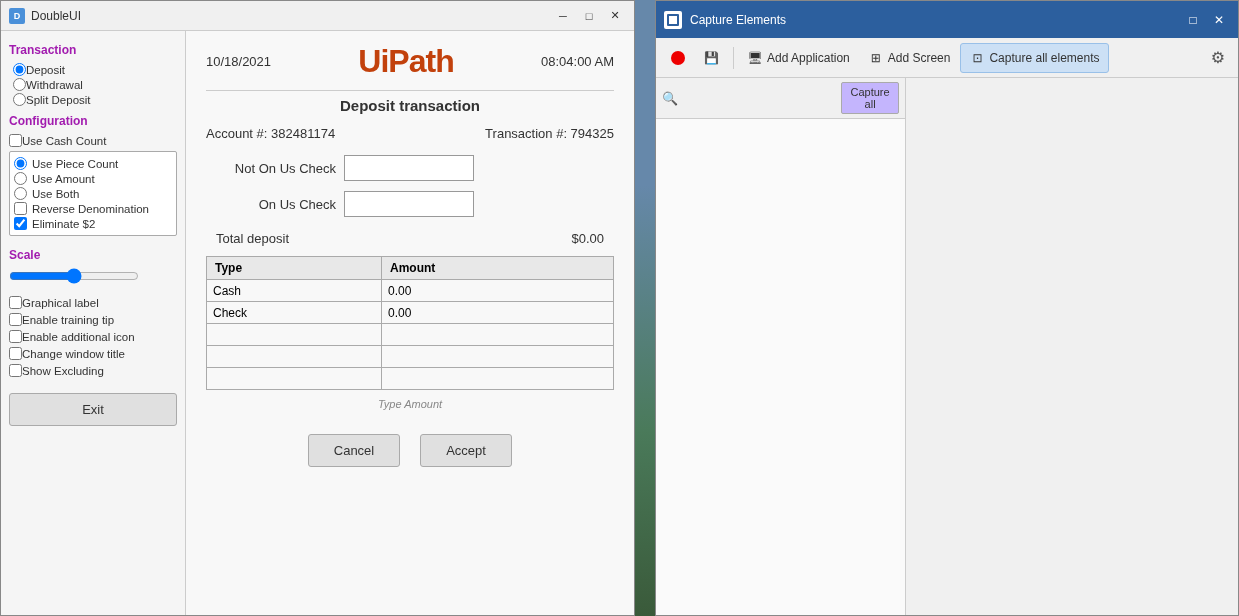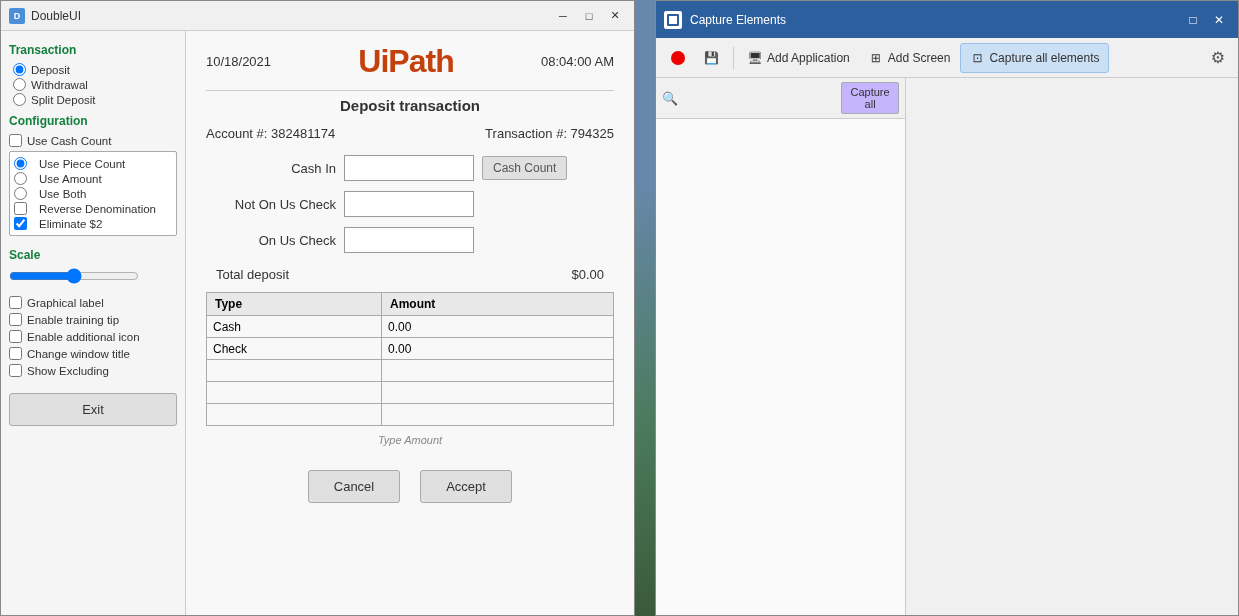--- a/index.html
+++ b/index.html
@@ -80,54 +80,53 @@
       background: #f5f5f5;
       border-right: 1px solid #ccc;
       padding: 8px;
       display: flex;
       flex-direction: column;
       gap: 4px;
       overflow-y: auto;
     }
 
     .sidebar-section-label {
-      color: #15803d;
+      color: #a21caf;
       font-weight: 600;
       font-size: 12px;
       margin-top: 4px;
       margin-bottom: 2px;
     }
 
     .radio-group {
       display: flex;
       flex-direction: column;
       gap: 2px;
       margin-left: 4px;
     }
     .radio-item, .checkbox-item {
       display: flex;
       align-items: center;
-      gap: 5px;
       font-size: 11.5px;
       color: #333;
       cursor: pointer;
     }
 
     .config-box {
       border: 1px solid #aaa;
       border-radius: 2px;
       padding: 4px;
       margin-left: 0;
       background: white;
     }
 
     .config-item {
       display: flex;
       align-items: center;
-      gap: 12px;
+      gap: 5px;
       font-size: 11.5px;
       color: #333;
       padding: 1px 0;
       cursor: pointer;
     }
 
     .scale-section {
       margin-top: 4px;
     }
     .scale-slider {
@@ -608,25 +607,20 @@
         <span class="brand-logo">UiPath</span>
         <span class="time-text">08:04:00 AM</span>
       </div>
       <hr class="divider-line">
       <div class="section-title">Deposit transaction</div>
       <div class="account-info">
         <span>Account #: 382481174</span>
         <span>Transaction #: 794325</span>
       </div>
 
-      <div class="form-row">
-        <span class="form-label">Cash In</span>
-        <input type="text" class="form-input" style="">
-        <button class="cash-count-btn">Cash Count</button>
-      </div>
       <div class="form-row">
         <span class="form-label">Not On Us Check</span>
         <input type="text" class="form-input" style="">
       </div>
       <div class="form-row">
         <span class="form-label">On Us Check</span>
         <input type="text" class="form-input" style="">
       </div>
 
       <div class="total-row">

